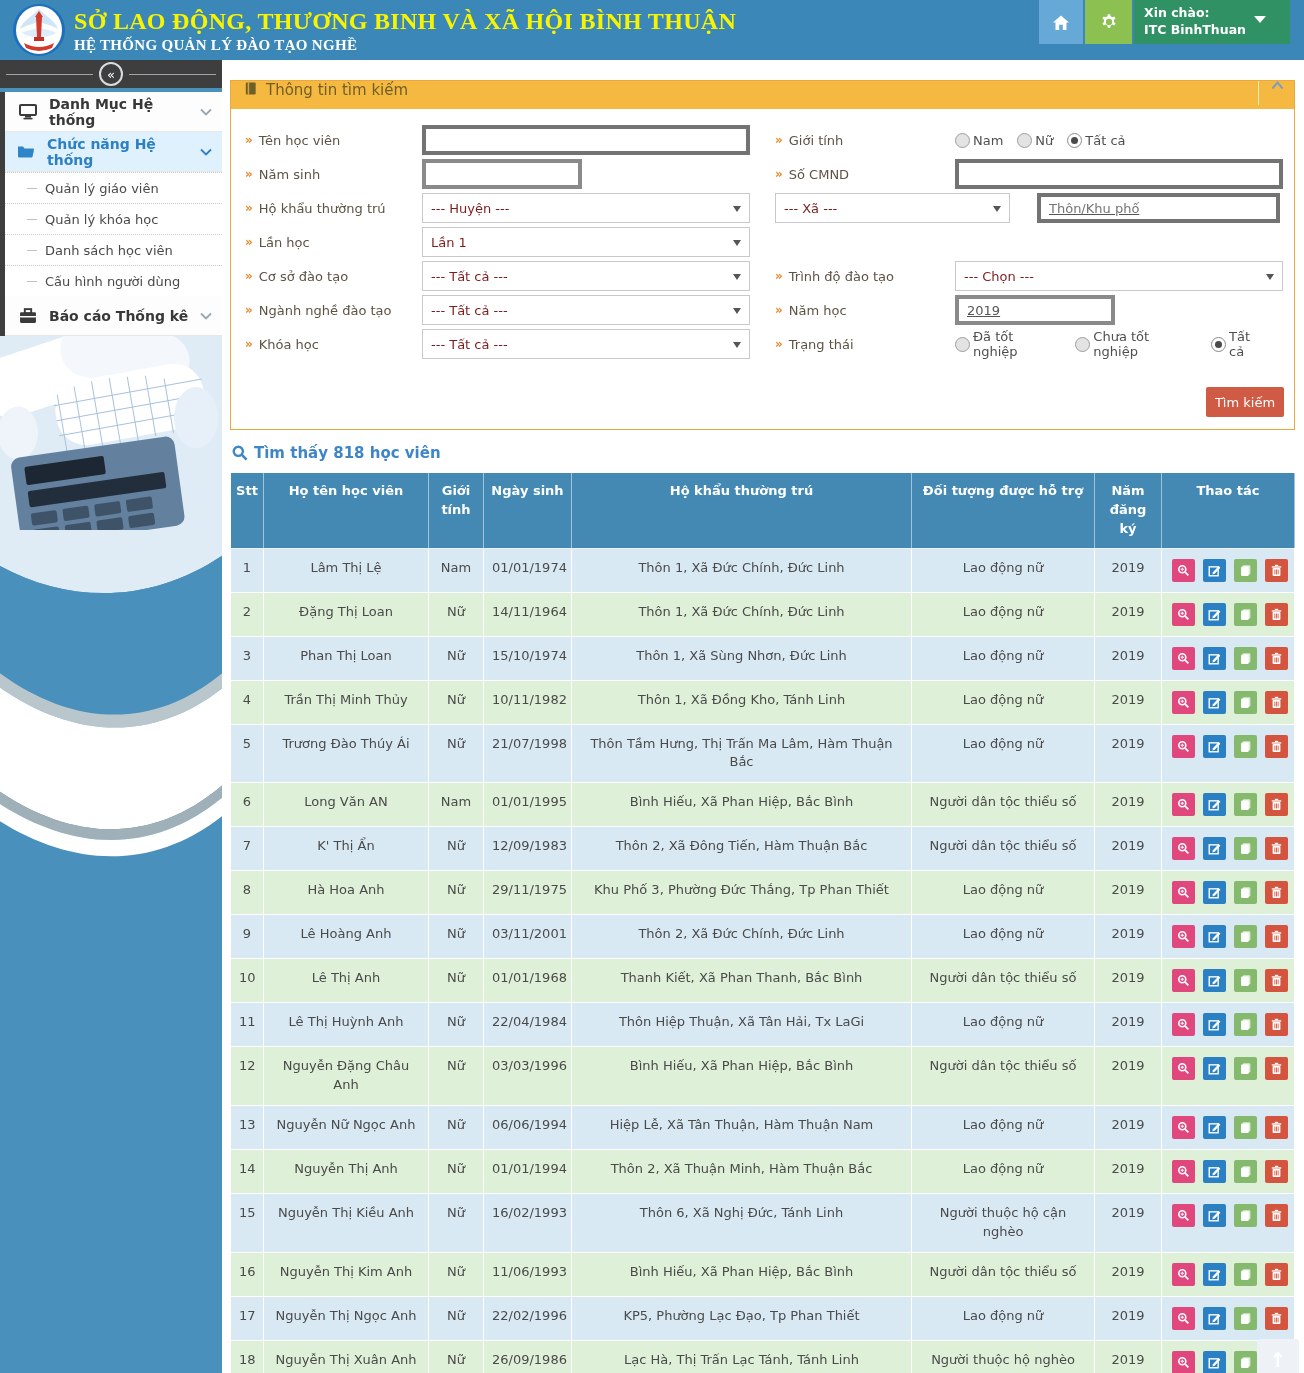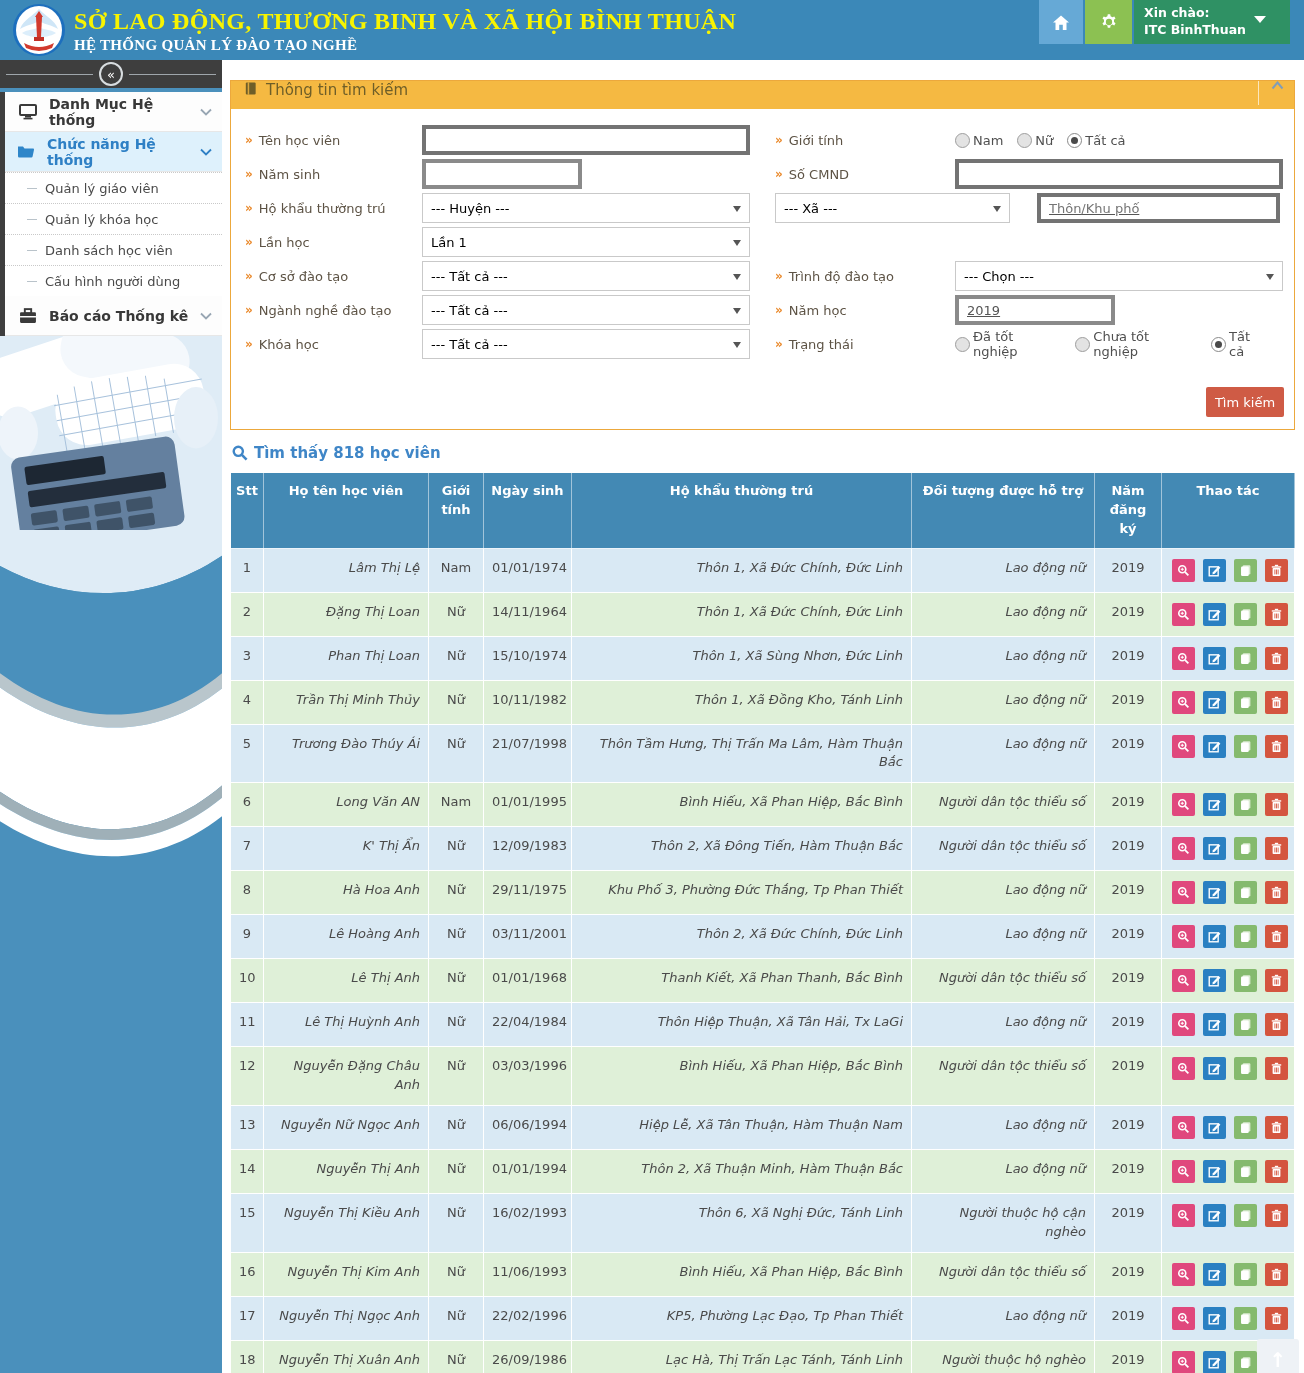--- a/index.html
+++ b/index.html
@@ -58,21 +58,21 @@
   .fcol-left { width:530px; flex:none; display:flex; align-items:center; }
   .fcol-right { width:508px; flex:none; display:flex; align-items:center; }
   .flabel { width:177px; flex:none; font-size:13px; color:#5d5345; display:flex; align-items:center; }
   .fcol-right .flabel { width:180px; }
   .flabel .arr { color:#ea8a2c; font-weight:bold; margin-right:6px; font-size:12px; }
   .tbox { height:30px; border:4px solid #737373; background:#fff; font-family:"DejaVu Sans", sans-serif;
     font-size:13px; color:#555; padding:0 8px; outline:none;text-decoration:underline; }
   .tbox.dark { border-color:#8a8a8a; }
   .w-full { width:328px; } .w-half { width:160px; }
   .dselect { height:30px; border:1px solid #c9c9c9; background:#fff; display:flex; align-items:center;
-    padding:0 22px 0 8px; font-size:13px; color:#000000; position:relative; cursor:pointer; }
+    padding:0 22px 0 8px; font-size:13px; color:#7f1d1d; position:relative; cursor:pointer; }
   .dselect .sel-caret { position:absolute; right:8px; top:12px; width:0; height:0;
     border-left:4.5px solid transparent; border-right:4.5px solid transparent; border-top:6px solid #555; }
   .radio-group { display:flex; align-items:center; }
   .radio-opt { display:flex; align-items:center; margin-right:14px; font-size:13px; color:#4f4f4f; cursor:pointer; }
   .radio { width:15px; height:15px; border-radius:50%; border:1px solid #9e9e9e; background:#e3e3e3;
     margin-right:3px; flex:none; position:relative; }
   .radio.checked { background:#fff; border-color:#8a8a8a; }
   .radio.checked::after { content:""; position:absolute; left:3px; top:3px; width:7px; height:7px;
     border-radius:50%; background:#4a4a4a; }
   .btn-row { display:flex; justify-content:flex-end; margin-top:28px; }
@@ -84,21 +84,21 @@
     color:#3f86c7; font-size:15px; font-weight:bold; }
   .results-line svg { margin-right:6px; }
   table.students { width:1064px; border-collapse:collapse; table-layout:fixed; }
   .students th { background:#4389b4; color:#fff; font-size:13px; font-weight:bold; text-align:center;
     vertical-align:top; padding:9px 4px; border:1px solid rgba(255,255,255,.5); line-height:1.45; }
   .students td { font-size:13px; color:#4a4a4a; border:1px solid #fff; vertical-align:top;
     padding:10px 8px; line-height:1.45; }
   tr.row-blue  td { background:#d9e9f4; }
   tr.row-green td { background:#dff0d8; }
   .c-stt,.c-gender,.c-dob,.c-year { text-align:center; }
-  .c-name,.c-address,.c-support { text-align:right;font-style:italic; }
+  .c-name,.c-address,.c-support { text-align:center; }
   .c-actions { text-align:center; white-space:nowrap; padding:7px 2px 4px 2px; }
   .abtn { display:inline-flex; width:23px; height:23px; border-radius:2px; margin:0 2px;
     align-items:center; justify-content:center; cursor:pointer; vertical-align:top; }
   .b-view { background:#e0487d; } .b-edit { background:#2a80c2; }
   .b-record { background:#85ba6e; } .b-delete { background:#d4553f; }
   .back-top { position:absolute; right:6px; bottom:-8px; width:42px; height:42px; background:#eef2f6;
     border-radius:3px; display:flex; align-items:center; justify-content:center;
     color:#fff; font-size:20px; font-weight:bold; cursor:pointer; }
 </style>
 </head>

